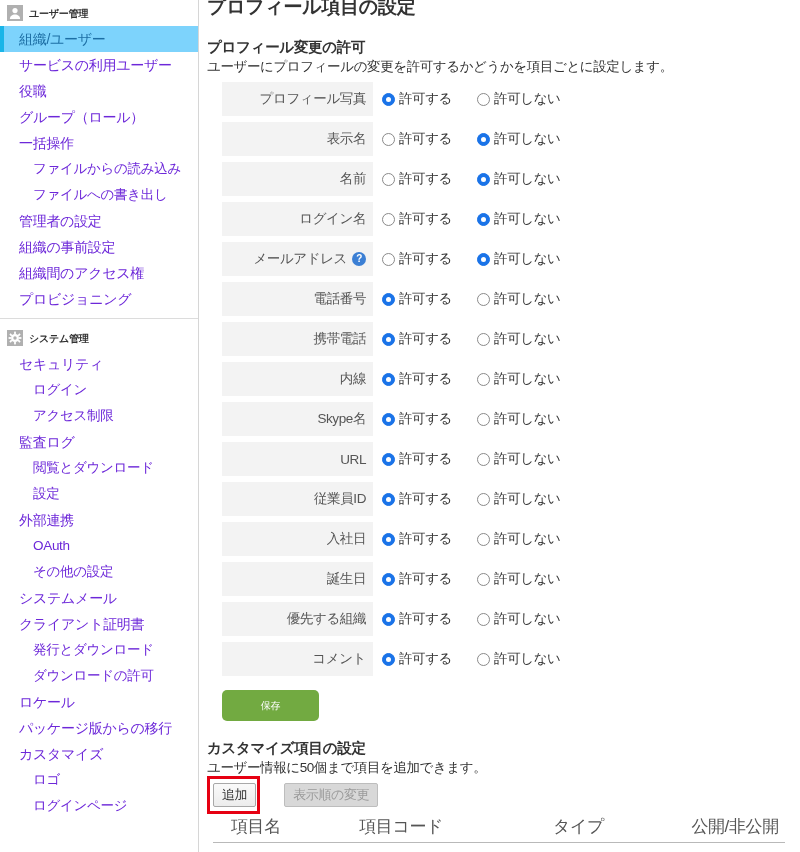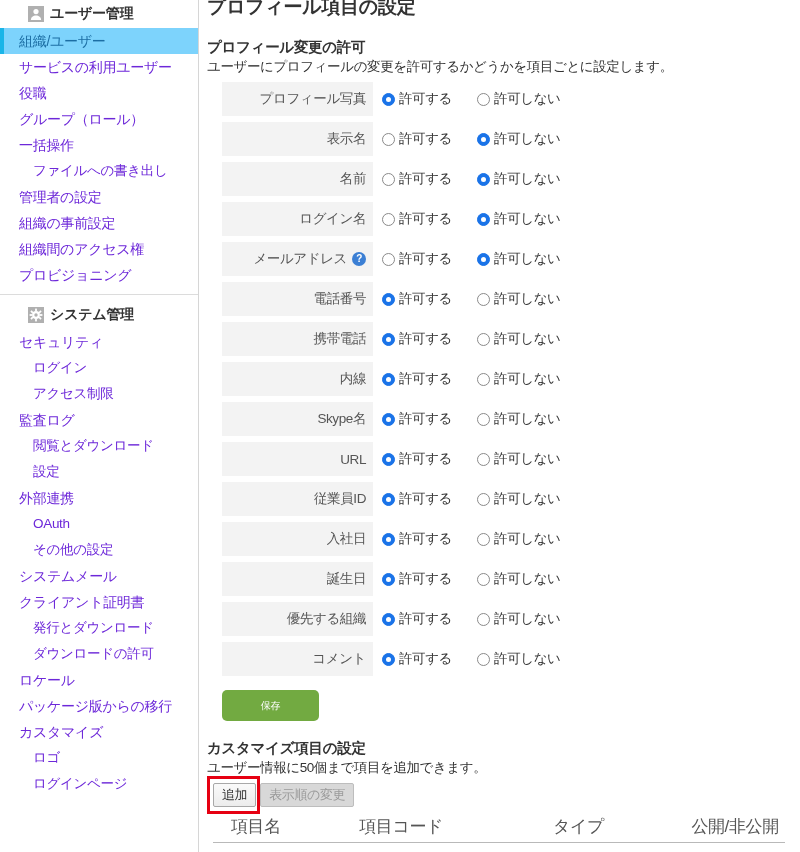--- a/index.html
+++ b/index.html
@@ -17,28 +17,27 @@
     width: 199px;
     height: 852px;
     background: #ffffff;
     border-right: 1px solid #d6d6d6;
     position: relative;
     overflow: hidden;
     flex: 0 0 199px;
   }
   .nav-section { padding: 0; }
   .nav-head {
-    display: flex; align-items: center;
+    display: flex; align-items: flex-end;
     gap: 6px;
     padding: 5px 0 5px 7px;
-    font-size: 14px;
+    font-size: 10px;
     font-weight: bold;
     color: #333333;
     letter-spacing: -0.2px;
-    margin-left: 21px;
   }
   .nav-item {
     display: block;
     font-size: 14px;
     color: #6d28d9;
     padding: 3px 0 3px 19px;
     line-height: 20px;
     white-space: nowrap;
     letter-spacing: -0.3px;
     position: relative;
@@ -206,20 +205,21 @@
     border-radius: 2px;
     color: #333333;
     cursor: pointer;
     letter-spacing: -0.4px;
   }
   .gbtn.disabled {
     background: #d8d8d8;
     border-color: #bdbdbd;
     color: #9a9a9a;
     cursor: default;
+    margin-left: 24px;
   }
   #add-highlight {
     position: absolute;
     left: -6px; top: -7px;
     width: 53px; height: 38px;
     border: 3px solid #e60012;
     pointer-events: none;
   }
 
   
@@ -256,20 +256,21 @@
                 <path d="M2.9 14c0-3 2.3-4.6 5.1-4.6S13.1 11 13.1 14z" fill="#ffffff"></path>
               </svg>
             </span>
             <span>ユーザー管理</span>
           </div>
           <div class="nav-item selected"><span>組織/ユーザー</span></div>
           <div class="nav-item"><span>サービスの利用ユーザー</span></div>
           <div class="nav-item"><span>役職</span></div>
           <div class="nav-item"><span>グループ（ロール）</span></div>
           <div class="nav-item"><span>一括操作</span></div>
+          <div class="nav-item sub"><span>ファイルからの読み込み</span></div>
           <div class="nav-item sub"><span>ファイルへの書き出し</span></div>
           <div class="nav-item"><span>管理者の設定</span></div>
           <div class="nav-item"><span>組織の事前設定</span></div>
           <div class="nav-item"><span>組織間のアクセス権</span></div>
           <div class="nav-item"><span>プロビジョニング</span></div>
         </div>
         <div class="nav-divider"></div>
         <div class="nav-section">
           <div class="nav-head">
             <span class="icon-box">

